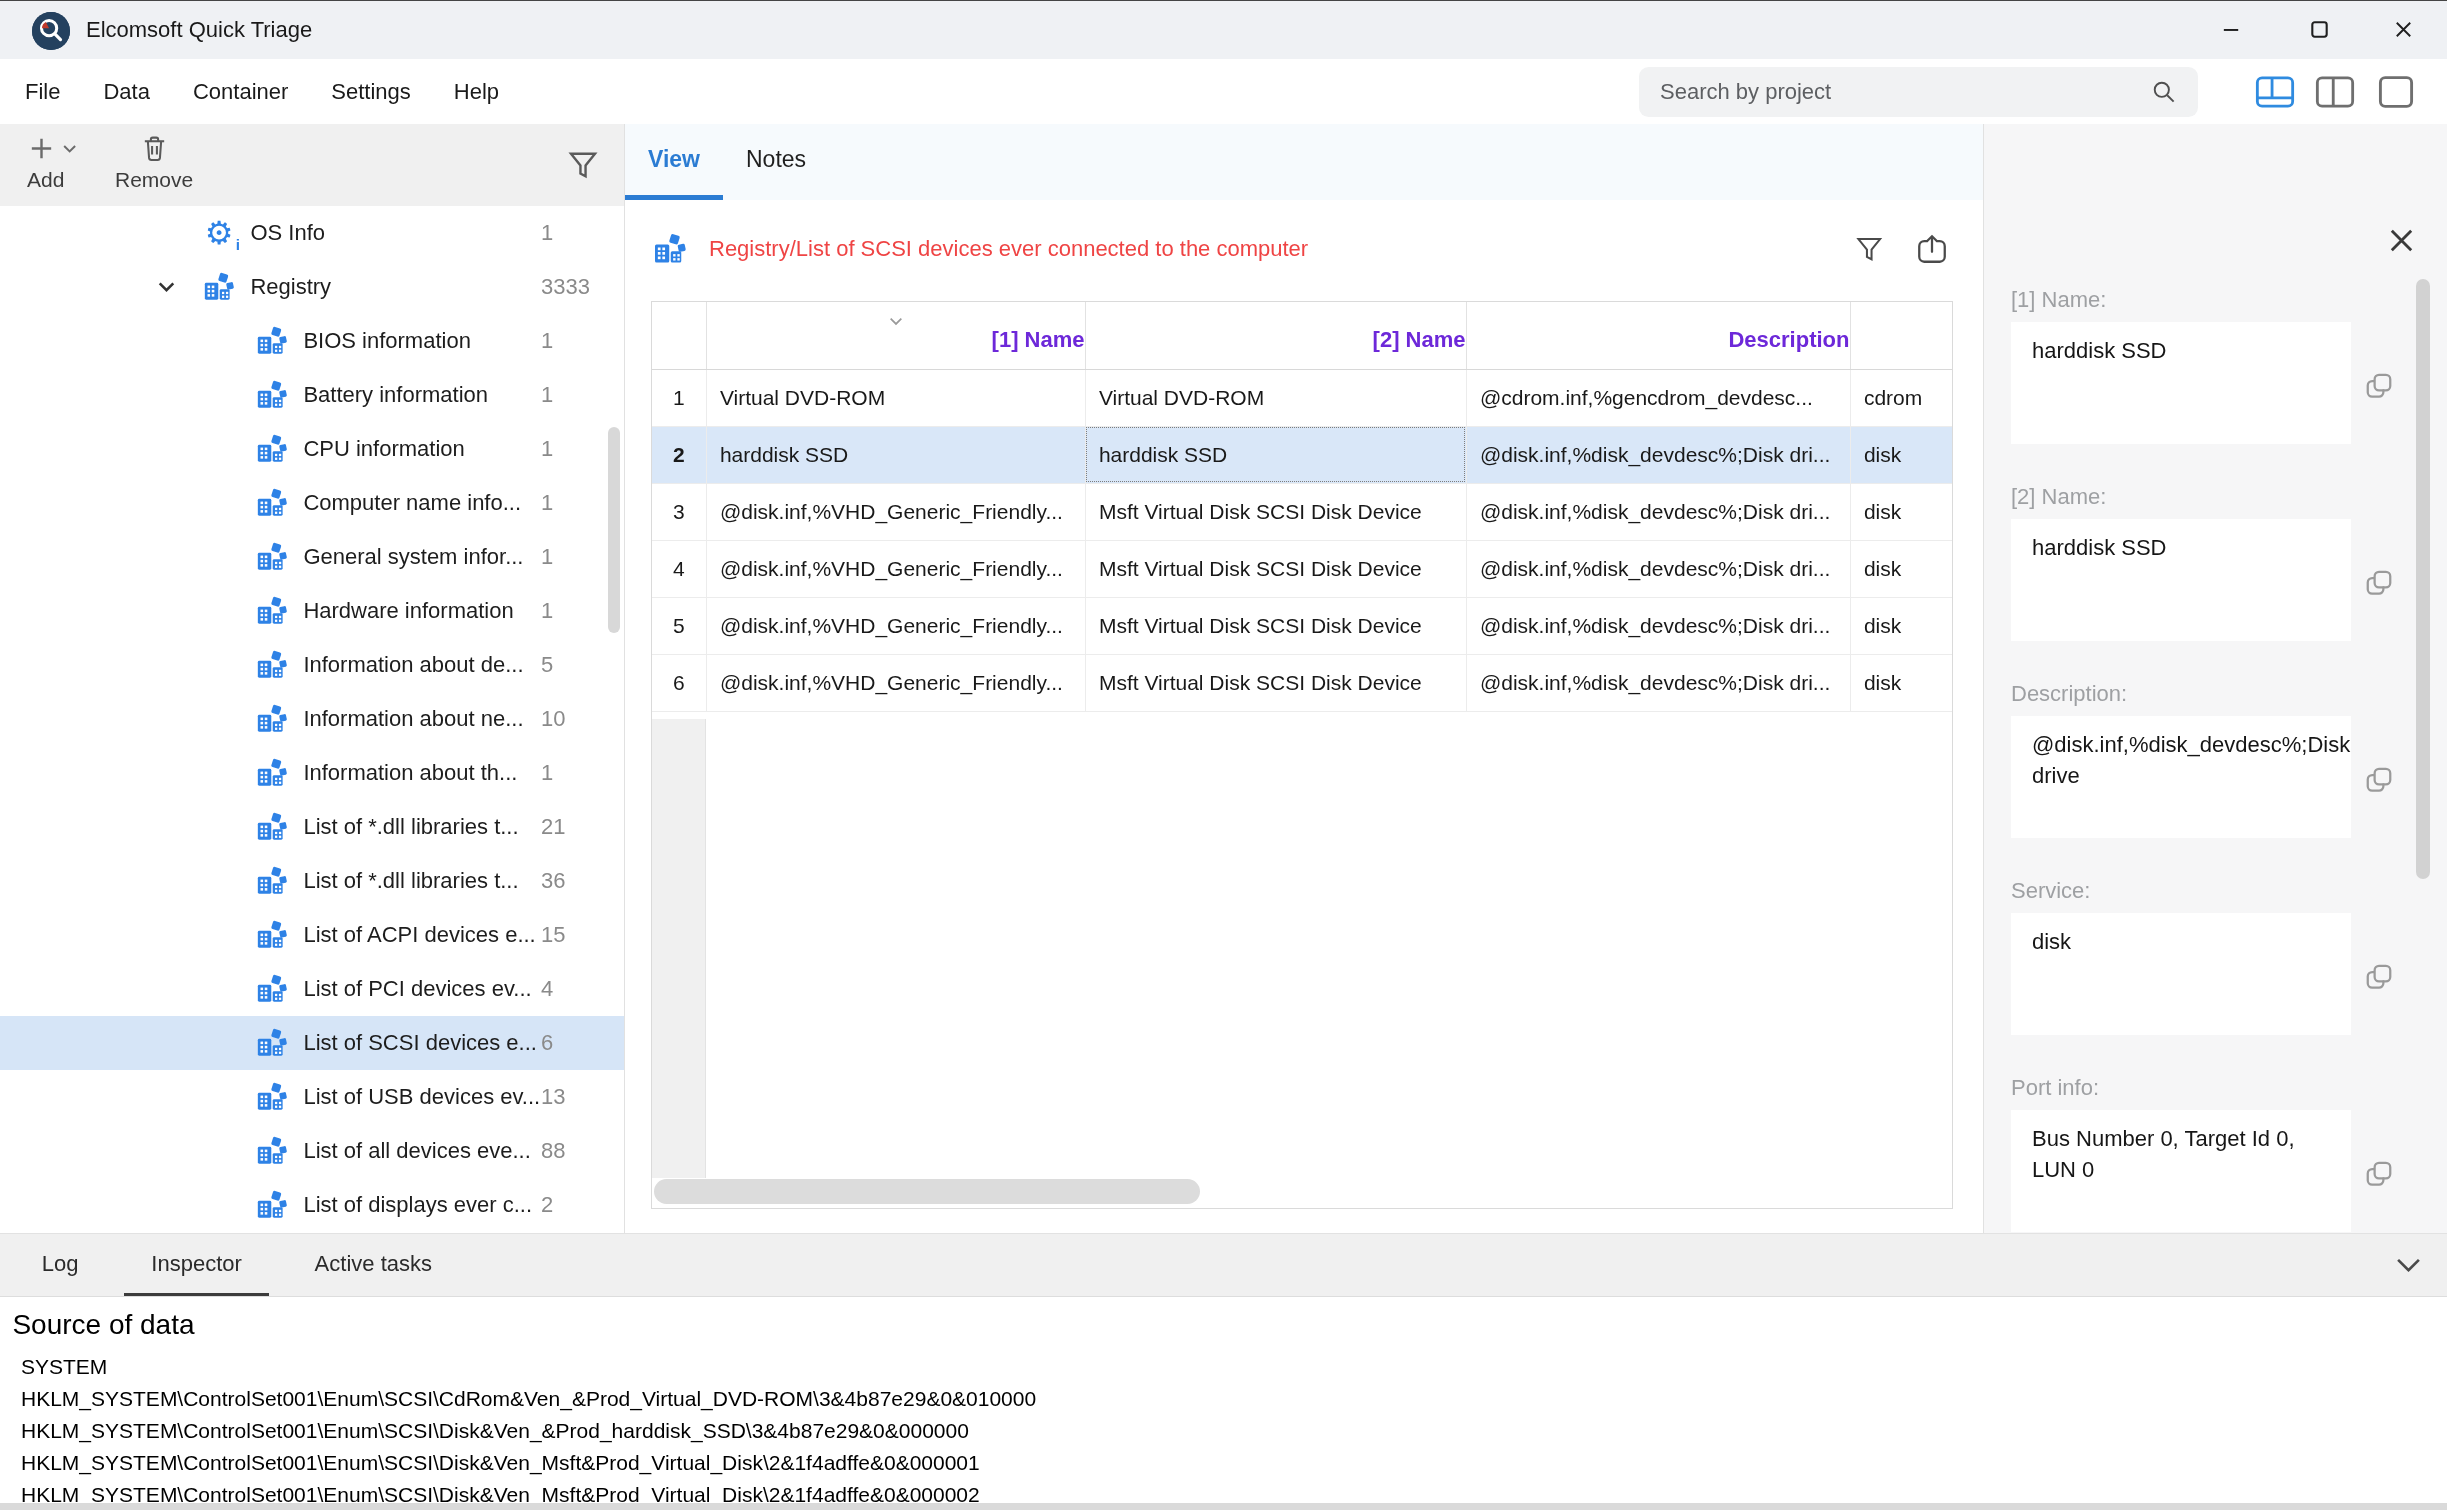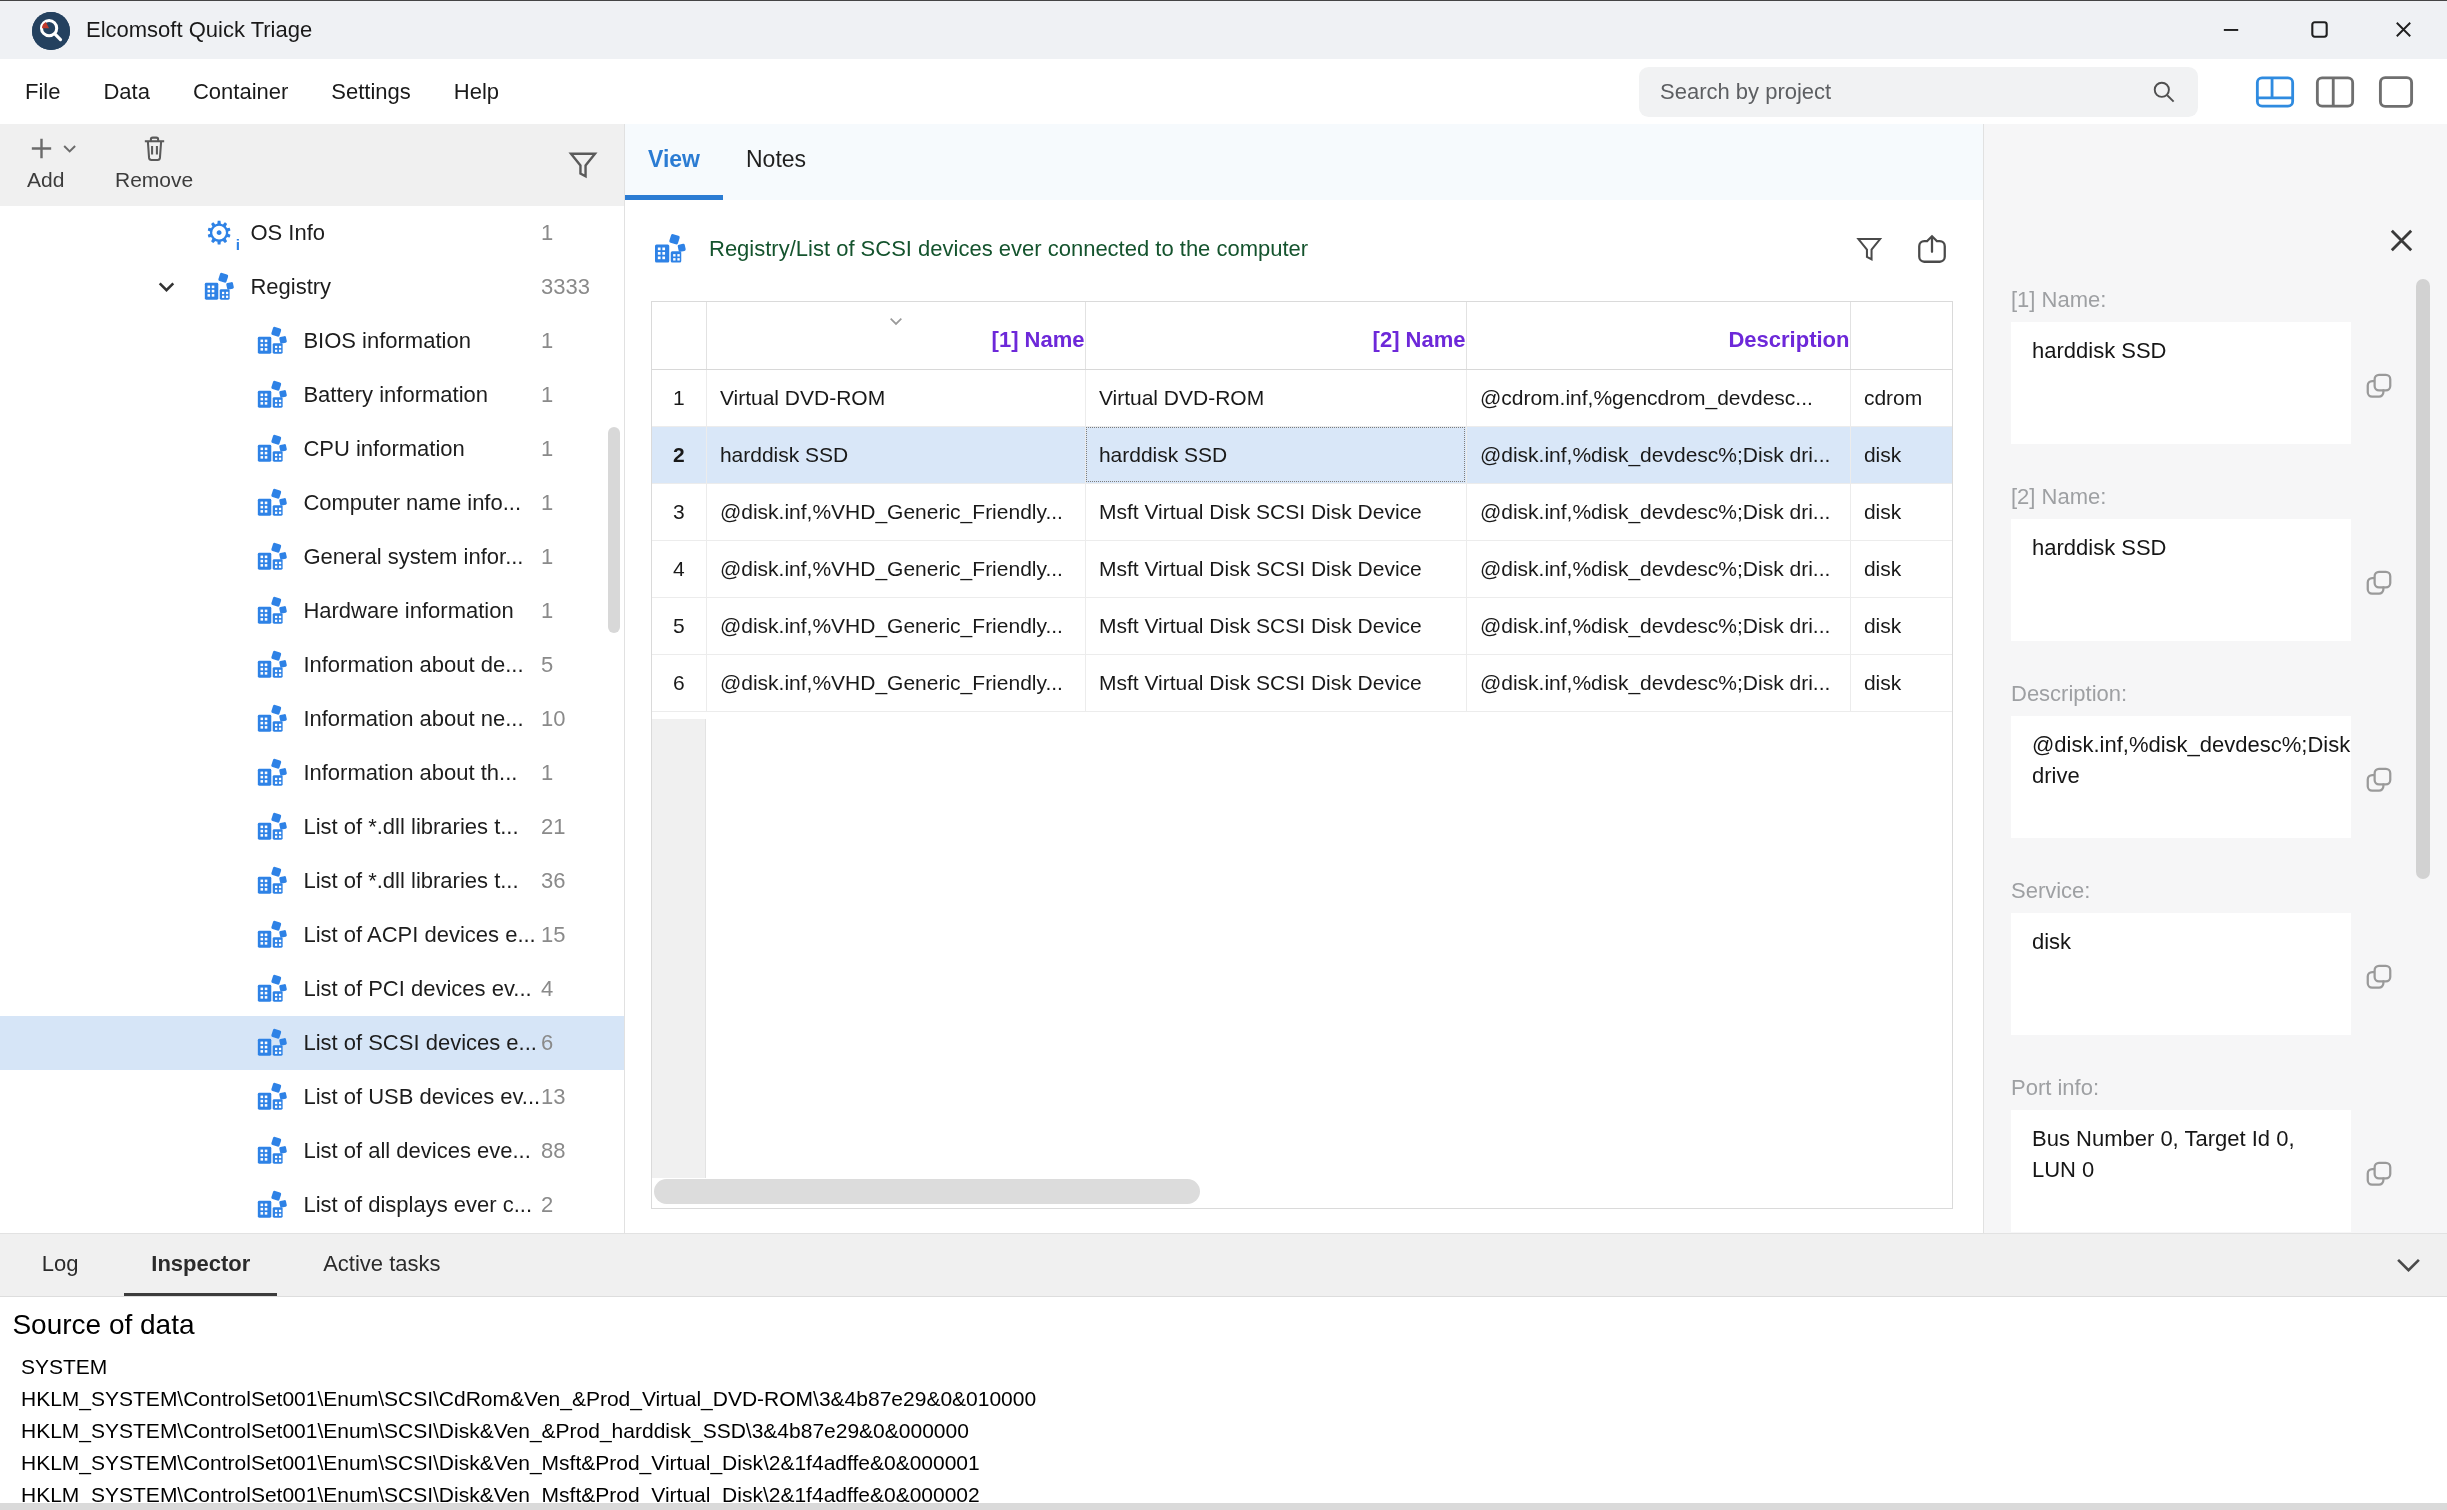--- a/index.html
+++ b/index.html
@@ -51,21 +51,21 @@
   .tree-scrollbar { position:absolute; left:608px; top:221px; width:12.4px; height:206px; background:#d8d8d8; border-radius:6.7px; }
 
   
   .tabstrip { position:absolute; left:625px; top:124px; width:1358px; height:76px; background:#f6fafd; display:flex; }
   .tab { height:100%; display:flex; align-items:center; justify-content:center; padding:0 23px; font-size:23px; border-bottom:5.7px solid transparent; }
   .tab.active { color:#2b7cd3; font-weight:bold; border-bottom-color:#2b7cd3; }
   .tab.inactive { color:#1f1f1f; }
 
   .main-content { position:absolute; left:625px; top:201px; width:1358px; height:1032px; background:#fff; }
   .content-header { position:absolute; left:27px; top:21px; width:1311px; height:54px; display:flex; align-items:center; }
-  .content-title { margin-left:21px; font-size:22px; color:#14532d; flex:1; white-space:nowrap; overflow:hidden; }
+  .content-title { margin-left:21px; font-size:22px; color:#ef4444; flex:1; white-space:nowrap; overflow:hidden; }
   .hdr-icon-btn { width:42px; height:42px; display:flex; align-items:center; justify-content:center; }
   .hdr-icon-btn + .hdr-icon-btn { margin-left:21px; margin-right:9.6px; }
 
   .table-region { position:absolute; left:26px; top:100px; width:1302px; height:908px; border:1px solid #dadada; }
   table.grid { border-collapse:collapse; table-layout:fixed; width:1300px; }
   .grid col.c0{width:54px;} .grid col.c1{width:379px;} .grid col.c2{width:381px;} .grid col.c3{width:384px;} .grid col.c4{width:102px;}
   .grid th { position:relative; height:67px; background:#fff; border-right:1px solid #e2e2e2; border-bottom:1px solid #d8d8d8; font-size:22px; font-weight:bold; color:#6d28d9; text-align:right; vertical-align:middle; padding-top:9.6px; }
   .grid th:last-child { border-right:none; }
   .sort-chev { position:absolute; top:4.8px; left:50%; transform:translateX(-50%); }
   .grid td { height:57px; border-right:1px solid #ececec; border-bottom:1px solid #ececec; font-size:21px; color:#191919; padding:0 13.4px; white-space:nowrap; overflow:hidden; vertical-align:middle; background:transparent; }
@@ -84,21 +84,21 @@
   .field { position:relative; height:158px; }
   .f-label { margin-left:27px; font-size:22px; color:#9ea0a3; height:35px; }
   .f-box { margin-left:27px; width:340px; height:122px; background:#ffffff; padding:14.3px 21px; font-size:22px; color:#161616; line-height:1.4; overflow:hidden; }
   .f-copy { position:absolute; left:380px; top:84px; width:30px; height:30px; }
   .right-scrollbar { position:absolute; left:432px; top:155px; width:14.3px; height:600px; background:#d2d2d2; border-radius:7.6px; }
 
   
   .bottom-tabstrip { position:absolute; left:0; top:1233px; width:2447px; height:64px; background:#f0f0f0; border-top:1px solid #e2e2e2; border-bottom:1px solid #dddddd; }
   .btabs { display:flex; height:100%; padding-left:38px; gap:42px; }
   .btab { display:flex; align-items:center; font-size:22px; color:#2b2b2b; padding:0 3.8px; border-bottom:3.8px solid transparent; }
-  .btab.active { padding:4px 27px; border-bottom-color:#3c3c3c; font-weight:bold; }
+  .btab.active { padding:4px 27px; border-bottom-color:#3c3c3c; font-weight:normal; }
   .bottom-chevron { position:absolute; left:2388px; top:15.3px; width:40px; height:32.5px; display:flex; align-items:center; justify-content:center; }
   .bottom-content { position:absolute; left:0; top:1297px; width:2447px; height:213px; background:#fff; }
   .source-heading { position:absolute; left:12.4px; top:11.5px; font-size:28px; color:#000; }
   .source-lines { position:absolute; left:21px; top:54px; font-size:21px; color:#000; }
   .source-line { height:32px; line-height:32px; white-space:nowrap; }
   .window-bottom { position:absolute; left:0; top:1503px; width:2447px; height:7.6px; background:#dadada; }
 </style>
 </head>
 <body>
 

